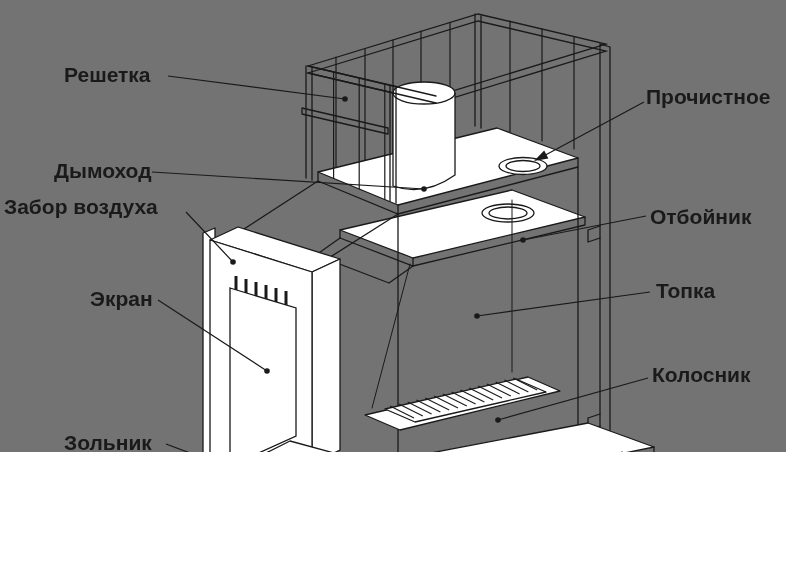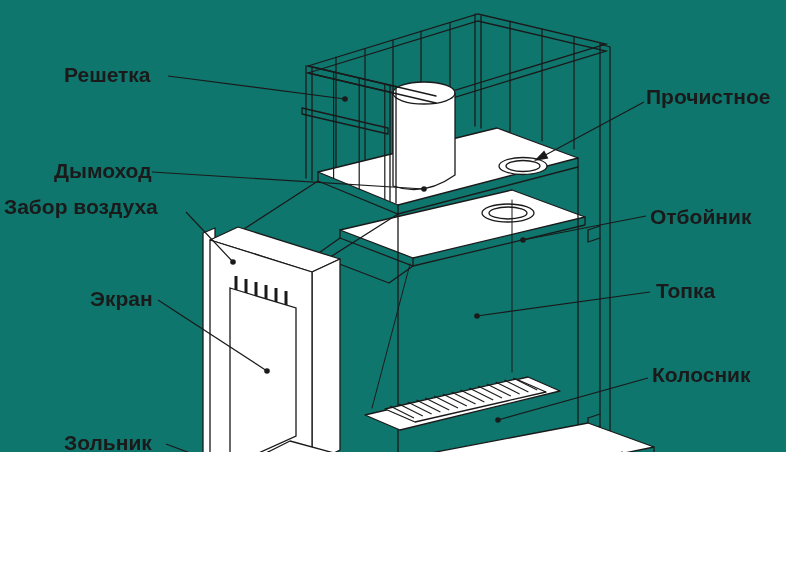--- a/index.html
+++ b/index.html
@@ -5,21 +5,21 @@
   html, body {
     margin: 0;
     padding: 0;
     background: #ffffff;
     font-family: "Liberation Sans", sans-serif;
   }
   .stage {
     position: relative;
     width: 786px;
     height: 452px;
-    background: #0f766e;
+    background: #737373;
     overflow: hidden;
   }
   svg { display: block; }
   .ln   { stroke: #1a1a1a; stroke-width: 1.3; fill: none; stroke-linecap: round; }
   .lnt  { stroke: #1a1a1a; stroke-width: 1.0; fill: none; stroke-linecap: round; }
   .bar  { stroke: #1a1a1a; stroke-width: 1.2; fill: none; stroke-linecap: round; }
   .face { stroke: #1a1a1a; stroke-width: 1.3; fill: #ffffff; stroke-linejoin: round; }
   .slat { stroke: #1a1a1a; stroke-width: 1.1; fill: none; }
   .slit { stroke: #1a1a1a; stroke-width: 3;   fill: none; }
   .leader { stroke: #1a1a1a; stroke-width: 1.2; fill: none; }

